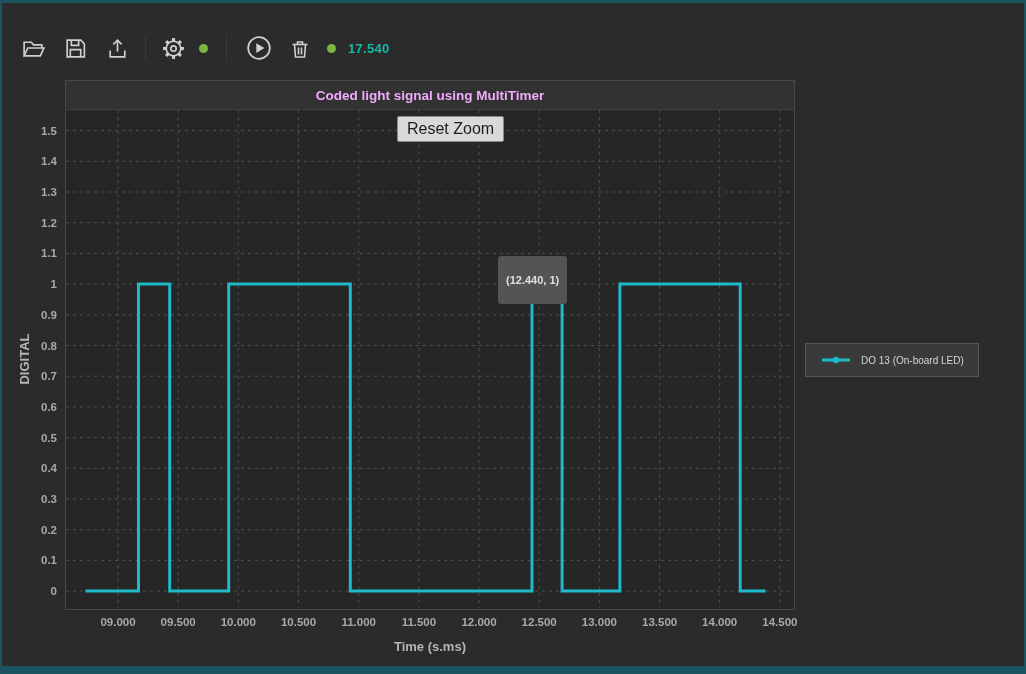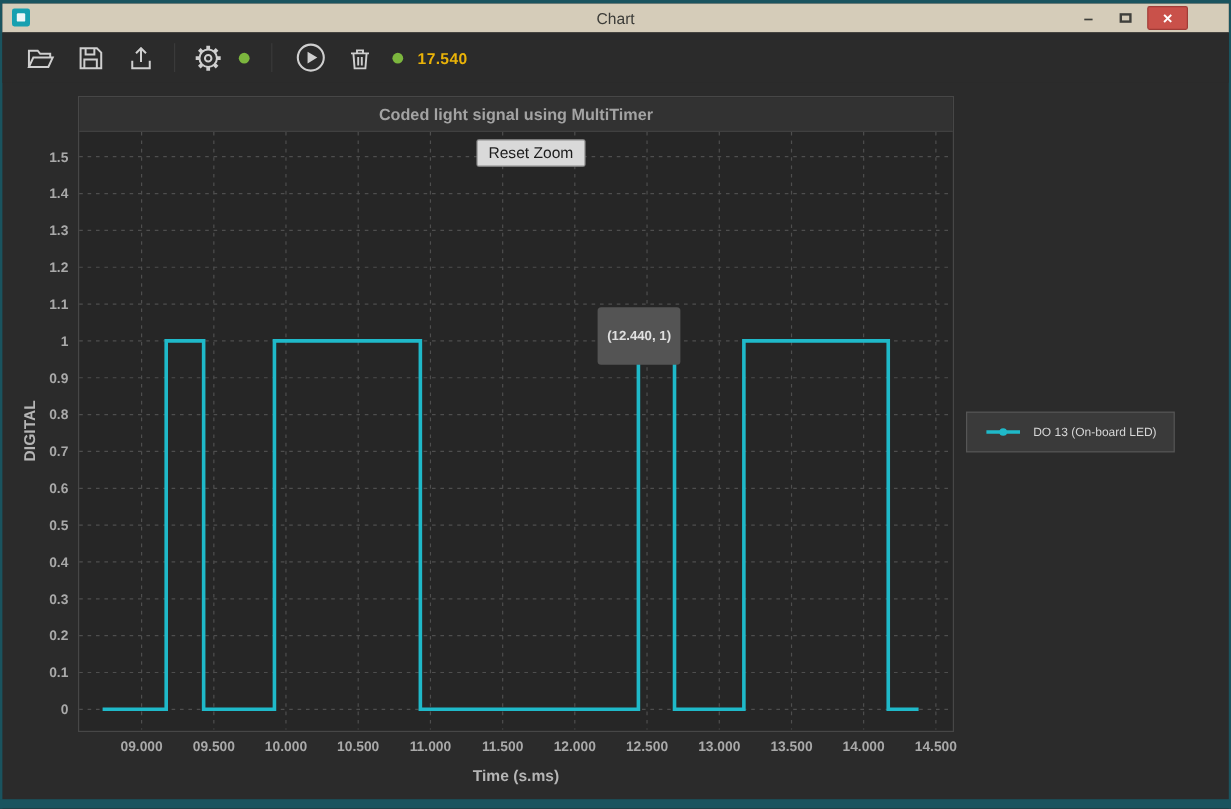--- a/index.html
+++ b/index.html
@@ -27,69 +27,56 @@
   .winbtn.close { width:34px; background:#c9514a; border-radius:2px; color:#fff; font-weight:bold; font-size:14px;
                   border:1px solid #a13c37; }
 
   
   .toolbar { position:absolute; left:2px; top:27px; width:1022px; height:42px; background:#2b2b2b;
              display:flex; align-items:center; padding-left:18px; }
   .tb-btn { width:27px; height:27px; display:flex; align-items:center; justify-content:center; }
   .tb-btn svg { display:block; }
   .tb-sep { width:1px; height:24px; background:#3a3a3a; }
   .dot { width:9px; height:9px; border-radius:50%; background:#7cb63e; }
-  .tb-value { color:#eab308; font-size:13px; font-weight:bold; letter-spacing:0.3px; }
+  .tb-value { color:#14b8a6; font-size:13px; font-weight:bold; letter-spacing:0.3px; }
   .mr15 { margin-right:15px; } .mr12 { margin-right:12px; } .mr14 { margin-right:14px; } .mr18 { margin-right:18px; }
 
   
   .chart-panel { position:absolute; left:65px; top:80px; width:730px; height:530px;
                  background:#262626; border:1px solid #474747; }
   .chart-header { height:29px; background:#323232; border-bottom:1px solid #404040;
-                  line-height:29px; text-align:center; font-size:13.5px; font-weight:bold; color:#a3a3a3; }
+                  line-height:29px; text-align:center; font-size:13.5px; font-weight:bold; color:#f0abfc; }
 
   #chart-svg { position:absolute; left:20px; top:78px; width:780px; height:585px; }
   .grid  { stroke:#4e4e4e; stroke-width:1; stroke-dasharray:3 4; fill:none; }
   .tick  { fill:#a9a9a9; font-family:"Liberation Sans",sans-serif; font-size:11.5px; font-weight:bold; }
   .axis-label { fill:#b5b5b5; font-family:"Liberation Sans",sans-serif; font-size:13px; font-weight:bold; }
   .series { fill:none; stroke-width:3; }
 
-  .reset-zoom { position:absolute; left:397px; top:116px; padding:3px 9px; font-size:13px;
+  .reset-zoom { position:absolute; left:397px; top:116px; padding:3px 9px; font-size:16px;
                 font-family:"Liberation Sans",sans-serif; color:#1c1c1c;
                 background:#d9d9d9; border:1px solid #8a8a8a; border-radius:2px; }
 
   .tooltip { position:absolute; left:498px; top:257px; padding:18px 8px; background:#545454; color:#e0e0e0;
              font-size:11px; font-weight:bold; border-radius:3px; white-space:nowrap; }
 
   .legend { position:absolute; left:805px; top:343px; height:34px; padding:0 14px;
             background:#3a3a3a; border:1px solid #565656; display:flex; align-items:center; gap:9px; }
   .legend-label { color:#d6d6d6; font-size:10px; }
 </style>
 </head>
 <body>
 
 <div class="window">
 
   <div class="frame-top"></div>
   <div class="frame-left"></div>
   <div class="frame-right"></div>
   <div class="frame-bottom"></div>
 
-  <div class="titlebar">
-    <span class="appicon">
-        <span class="appicon-inner"></span>
-      </span>
-    <span class="win-title">Chart</span>
-    <span class="winbtns">
-      <span class="winbtn min">–</span>
-      <span class="winbtn max">
-          <span class="maxbox"></span>
-        </span>
-      <span class="winbtn close">×</span>
-    </span>
-  </div>
 
   <div class="toolbar">
     <span class="tb-btn mr15">
       <svg width="25" height="25" viewBox="0 0 24 24" stroke="#cfcfcf" stroke-width="1.6" fill="none">
         <path d="M3 19 V6 h7 l2 2.5 h8 v3"></path>
           <path d="M3 19 l3.5-7.5 H22 L18.5 19 z"></path>
       </svg>
     </span>
     <span class="tb-btn mr15">
       <svg width="25" height="25" viewBox="0 0 24 24" stroke="#cfcfcf" stroke-width="1.6" fill="none">

